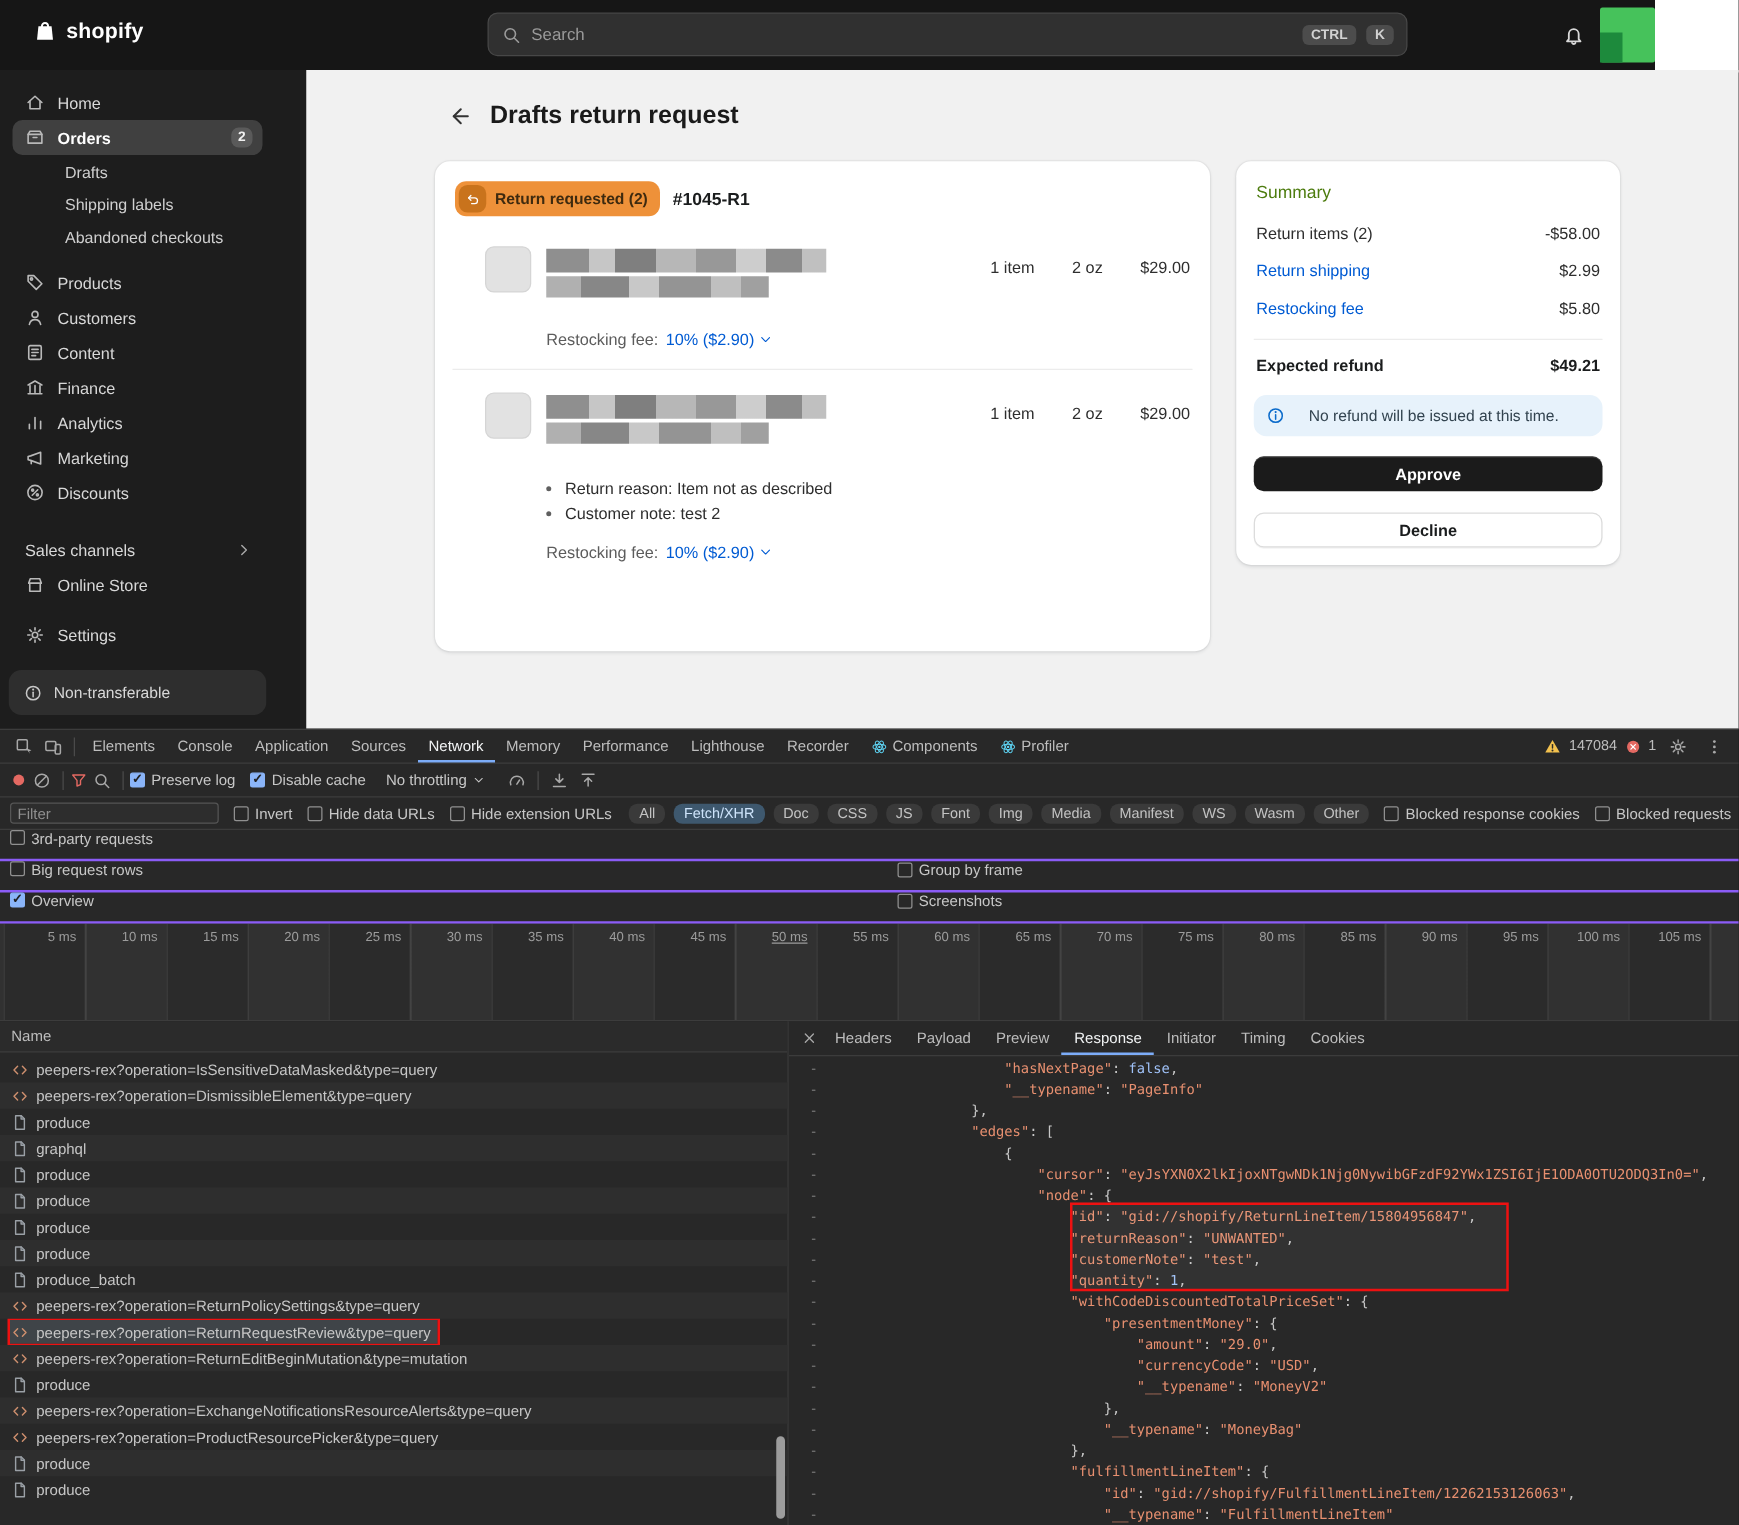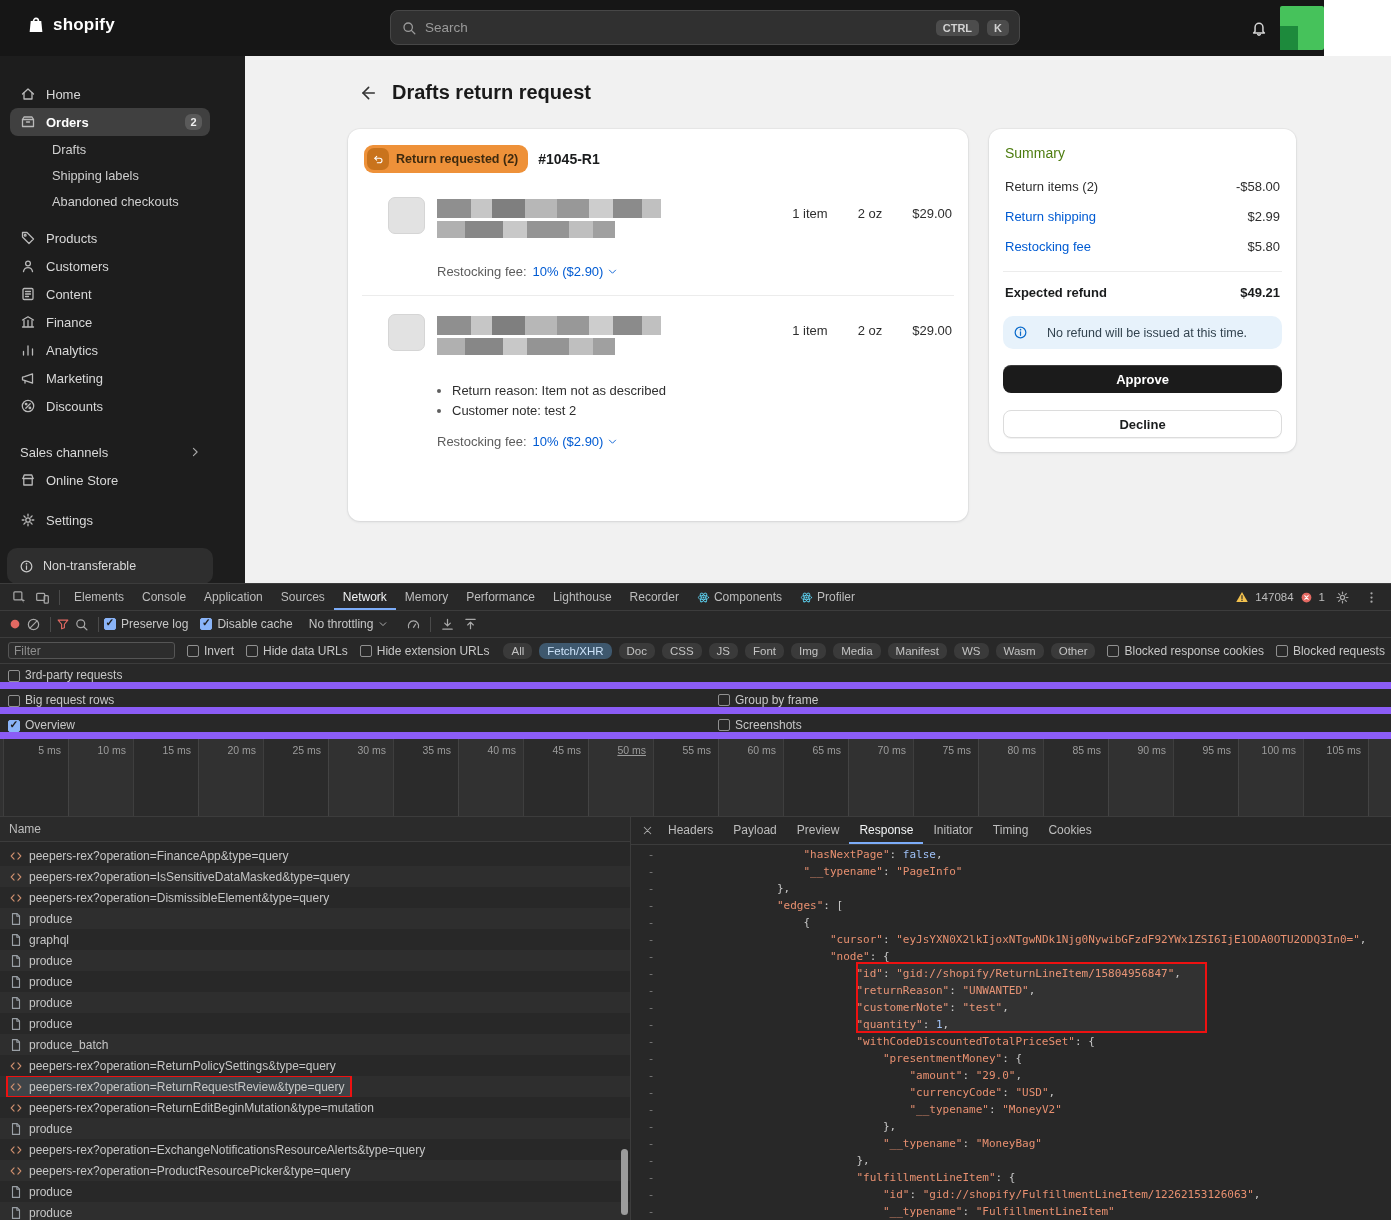--- a/index.html
+++ b/index.html
@@ -7,30 +7,30 @@
   body{position:relative;background:#1d1d1d;font-family:"Liberation Sans",sans-serif;
        --accent:#005BD3;--badge:#EE9139;--devacc:#7CACF8;--ared:#EE1111;--green:#46C25B}
   .ic{display:inline-flex;width:16px;height:16px;flex:none}
   .ic svg{width:100%;height:100%;display:block}
 
   
   .admin{position:absolute;top:0;left:0;width:1391px;height:583px;background:#1d1d1d}
   .topbar{position:relative;height:56px;background:#161616}
   .brand{position:absolute;left:26px;top:15px;display:flex;align-items:center;gap:7px;color:#fff;font-weight:700;font-size:17px;letter-spacing:.2px;cursor:pointer}
   .brand .ic{width:20px;height:20px}
-  .searchbox{position:absolute;left:390px;top:10px;width:630px;height:35px;background:#303030;border:1px solid #474747;border-radius:8px;display:flex;align-items:center;gap:8px;padding:0 10px;color:#9a9a9a}
+  .searchbox{position:absolute;left:390px;top:10px;width:736px;height:35px;background:#303030;border:1px solid #474747;border-radius:8px;display:flex;align-items:center;gap:8px;padding:0 10px;color:#9a9a9a}
   .search-input{flex:1;background:transparent;border:0;outline:0;color:#e3e3e3;font:13.5px "Liberation Sans",sans-serif}
   .search-input::placeholder{color:#9a9a9a}
   .kbd{background:#4c4c4c;color:#d2d2d2;border-radius:5px;font-size:11px;font-weight:600;padding:2px 7px}
   .bell{position:absolute;right:123px;top:19px;width:18px;height:18px;color:#d8d8d8;cursor:pointer}
   .corner{position:absolute;right:0;top:0;width:67px;height:58px;background:#fff}
   .avatar{position:absolute;right:67px;top:6px;width:44px;height:44px;background:var(--green);border-radius:2px;cursor:pointer}
   .av2{position:absolute;left:0;bottom:0;width:42%;height:55%;background:#1d8a3c}
 
-  .sidebar{position:absolute;top:68px;left:0;width:220px;height:527px;background:#1d1d1d;padding-top:12px;font-size:13px}
+  .sidebar{position:absolute;top:56px;left:0;width:220px;height:527px;background:#1d1d1d;padding-top:12px;font-size:13px}
   .side-item{display:flex;align-items:center;gap:10px;height:28px;margin:0 10px;padding:0 8px 0 10px;border-radius:8px;color:#d8d8d8;cursor:pointer}
   .side-item .ic{color:#b9b9b9}
   .side-item.active{background:#404040;color:#fff;font-weight:600}
   .side-item.sub{height:26px;padding-left:42px;color:#cfcfcf;font-size:12.8px}
   .side-item.gap{margin-top:10px}
   .si-badge{margin-left:auto;background:#5a5a5a;color:#efefef;font-size:11px;line-height:16px;min-width:17px;text-align:center;border-radius:6px;font-weight:600;padding:0 3px}
   .sb-section{display:flex;align-items:center;justify-content:space-between;margin:18px 10px 0;padding:0 8px 0 10px;height:28px;color:#d8d8d8;cursor:pointer}
   .sb-section .ic{color:#a8a8a8}
   .settings{margin-top:12px}
   .sb-footer{position:absolute;left:7px;right:7px;bottom:11px;height:36px;background:#2e2e2e;border-radius:10px;display:flex;align-items:center;gap:9px;padding:0 12px;color:#d8d8d8;font-size:12.5px;cursor:pointer}
@@ -88,21 +88,21 @@
   .cb.on{background:#8AB4F8;border-color:#8AB4F8}
   .cb.on::after{content:"\2713";position:absolute;left:.5px;top:-3px;font-size:10.5px;font-weight:700;color:#1f1f1f}
   .throttle{display:flex;align-items:center;gap:5px;margin:0 14px 0 4px;cursor:pointer;white-space:nowrap}
   .throttle .ic{width:10px;height:10px}
   .dt-filterrow{height:26px;display:flex;align-items:center;border-bottom:1px solid #3c3c3c;padding-left:8px}
   .dt-filter{width:170px;height:17px;background:#2d2d2d;border:1px solid #555;border-radius:3px;color:#ddd;font:12px "Liberation Sans",sans-serif;padding:0 5px;margin-right:12px;outline:none}
   .dt-filter::placeholder{color:#8f8f8f}
   .chips{display:flex;gap:7px;margin:0 12px 0 2px}
   .chip{padding:2px 8px;border-radius:7px;background:#3a3a3a;font-size:11.5px;color:#c3c3c3;cursor:pointer;white-space:nowrap}
   .chip.sel{background:#3e586e;color:#cde3fa}
-  .dt-optrow{height:25px;display:flex;align-items:flex-end;border-bottom:7px solid #8b5cf6;padding-left:8px;position:relative}
+  .dt-optrow{height:25px;display:flex;align-items:flex-start;border-bottom:2px solid #8b5cf6;padding-left:8px;position:relative}
   .col2{position:absolute;left:718px;display:flex;align-items:center}
   .timeline{height:78px;border-bottom:1px solid #3c3c3c;position:relative;cursor:crosshair;
     background:repeating-linear-gradient(90deg,rgba(120,120,120,.25) 0 1px,transparent 1px 65px),
                repeating-linear-gradient(90deg,#2b2b2b 0 65px,#313131 65px 130px);
     background-position:3px 0,3px 0}
   .tl-label{position:absolute;top:5px;width:44px;text-align:right;font-size:10.5px;color:#9c9c9c}
   .dt-split{position:absolute;top:233px;left:0;right:0;bottom:0;display:flex}
   .pane-left{width:631px;flex:none;border-right:1px solid #3c3c3c;position:relative;overflow:hidden;background:#282828}
   .name-head{height:25px;line-height:24px;padding-left:9px;border-bottom:1px solid #3c3c3c;color:#bdbdbd;background:#2b2b2b;cursor:pointer}
   #req-list{padding-top:3px}
@@ -659,31 +659,20 @@
       <div class="name-head">Name</div>
       <div id="req-list">
           <div class="req">
             <span class="inner">
               <span class="ic ric ric-code">
                 <svg viewBox="0 0 16 16" fill="none" stroke="currentColor" stroke-width="1.3" stroke-linecap="round" stroke-linejoin="round">
                   <path d="M5.8 4.5 2.5 8l3.3 3.5"></path>
                   <path d="M10.2 4.5 13.5 8l-3.3 3.5"></path>
                 </svg>
               </span>
-              <span>peepers-rex?operation=FinanceApp&amp;type=query</span>
-            </span>
-          </div>
-          <div class="req">
-            <span class="inner">
-              <span class="ic ric ric-code">
-                <svg viewBox="0 0 16 16" fill="none" stroke="currentColor" stroke-width="1.3" stroke-linecap="round" stroke-linejoin="round">
-                  <path d="M5.8 4.5 2.5 8l3.3 3.5"></path>
-                  <path d="M10.2 4.5 13.5 8l-3.3 3.5"></path>
-                </svg>
-              </span>
               <span>peepers-rex?operation=IsSensitiveDataMasked&amp;type=query</span>
             </span>
           </div>
           <div class="req">
             <span class="inner">
               <span class="ic ric ric-code">
                 <svg viewBox="0 0 16 16" fill="none" stroke="currentColor" stroke-width="1.3" stroke-linecap="round" stroke-linejoin="round">
                   <path d="M5.8 4.5 2.5 8l3.3 3.5"></path>
                   <path d="M10.2 4.5 13.5 8l-3.3 3.5"></path>
                 </svg>

